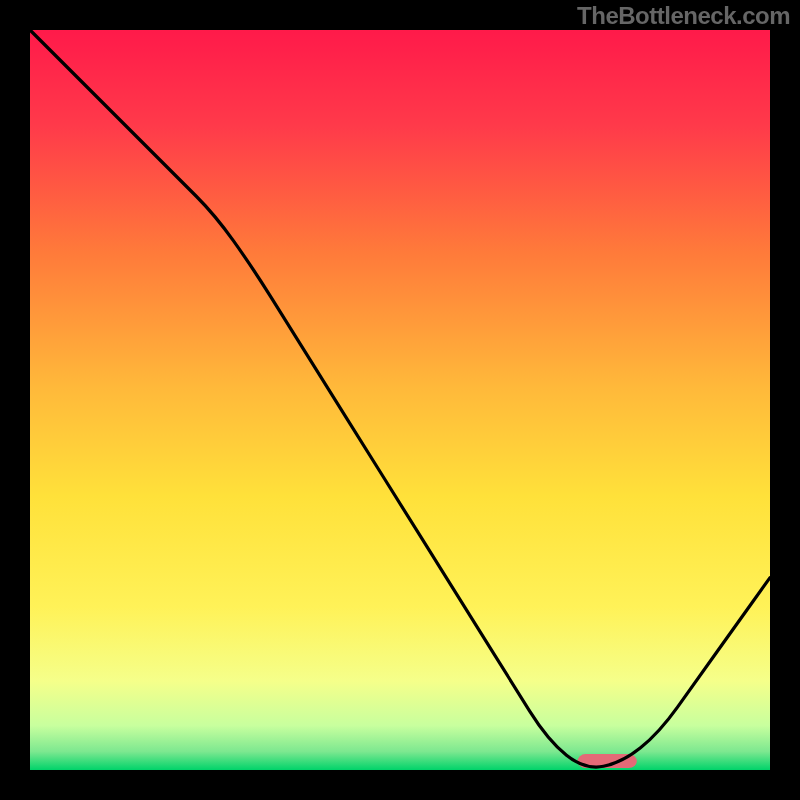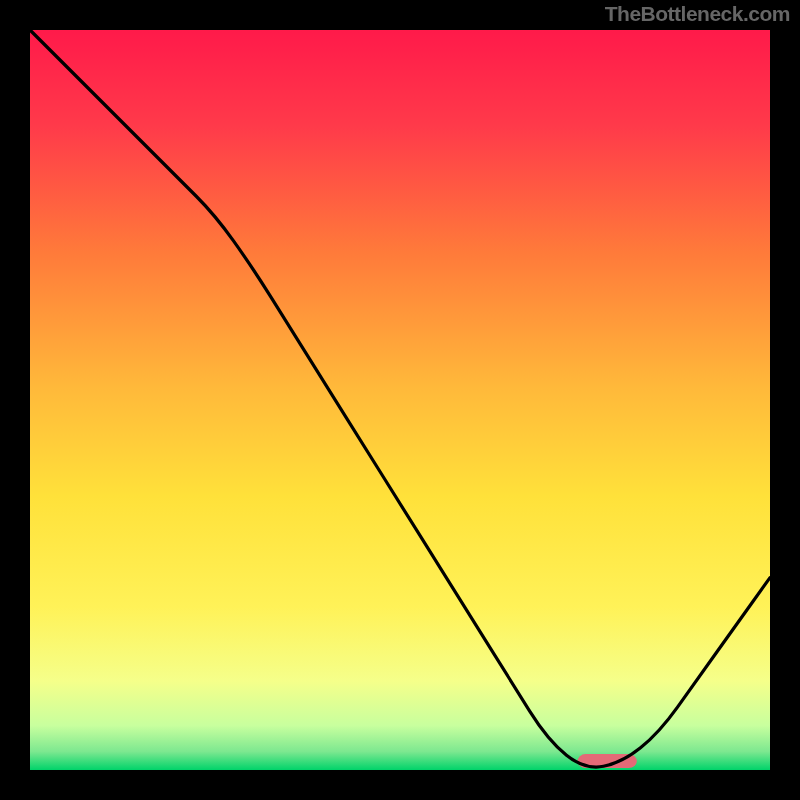--- a/index.html
+++ b/index.html
@@ -17,21 +17,21 @@
   }
   svg.chart-svg {
     position: absolute;
     left: 0;
     top: 0;
   }
   .watermark {
     position: absolute;
     top: 2px;
     right: 10px;
-    font-size: 21px;
+    font-size: 24px;
     font-weight: 600;
     color: #666666;
     letter-spacing: -0.5px;
   }
 </style>
 </head>
 <body>
 
 <div class="chart-wrap">
 

